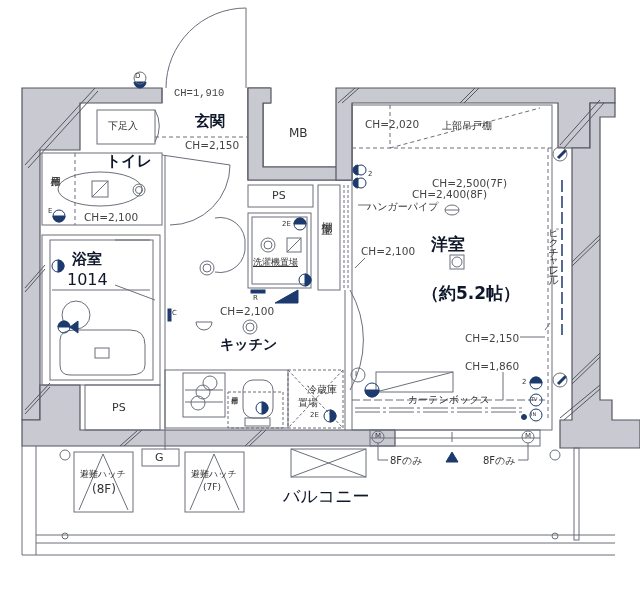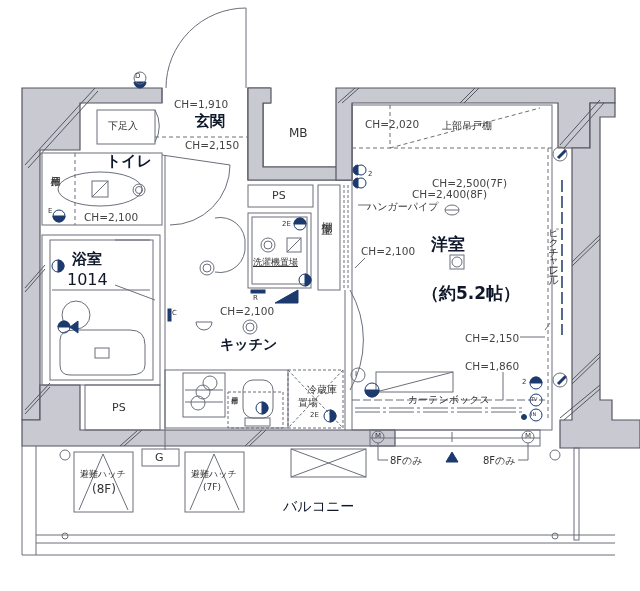--- a/index.html
+++ b/index.html
@@ -222,21 +222,21 @@
     <polygon points="446,462 458,462 452,452"></polygon>
   </g>
   <g fill="none" stroke="#6a6f7a">
     <circle cx="560" cy="154" r="7"></circle>
       <circle cx="560" cy="380" r="7"></circle>
     <circle cx="358" cy="375" r="7"></circle>
   </g>
 </svg>
 
 <div class="lbl sm" style="left:135px;top:73px;font-size:7px;">D</div>
-<div class="lbl ch" style="left:174px;top:99px;">CH=1,910</div>
+<div class="lbl ch" style="left:174px;top:88px;font-family:Liberation Mono, monospace;">CH=1,910</div>
 <div class="lbl room" style="left:195px;top:114px;font-size:15px;">玄関</div>
 <div class="lbl sm" style="left:108px;top:121px;">下足入</div>
 <div class="lbl sm" style="left:289px;top:127px;font-size:12px;">MB</div>
 <div class="lbl ch" style="left:185px;top:140px;">CH=2,150</div>
 <div class="lbl room" style="left:106px;top:154px;font-size:15px;">トイレ</div>
 <div class="lbl sm vert" style="left:50px;top:170px;">吊戸棚</div>
 <div class="lbl ch" style="left:84px;top:212px;">CH=2,100</div>
 <div class="lbl sm" style="left:48px;top:208px;font-size:7px;">E</div>
 <div class="lbl room" style="left:72px;top:252px;font-size:15px;">浴室</div>
 <div class="lbl room" style="left:67px;top:272px;font-size:16px;font-weight:normal;">1014</div>
@@ -274,13 +274,13 @@
 <div class="lbl sm" style="left:375px;top:433px;font-size:7px;">M</div>
 <div class="lbl sm" style="left:525px;top:433px;font-size:7px;">M</div>
 
 <div class="lbl sm" style="left:390px;top:456px;">8Fのみ</div>
 <div class="lbl sm" style="left:483px;top:456px;">8Fのみ</div>
 <div class="lbl sm" style="left:155px;top:452px;font-size:11px;">G</div>
 <div class="lbl sm" style="left:80px;top:470px;font-size:9px;">避難ハッチ</div>
 <div class="lbl sm" style="left:92px;top:483px;font-size:12px;">(8F)</div>
 <div class="lbl sm" style="left:191px;top:470px;font-size:9px;">避難ハッチ</div>
 <div class="lbl sm" style="left:203px;top:483px;font-size:9px;">(7F)</div>
-<div class="lbl room" style="left:283px;top:488px;font-size:14px;font-weight:normal;margin-top:11px;">バルコニー</div>
+<div class="lbl room" style="left:283px;top:488px;font-size:17px;font-weight:normal;">バルコニー</div>
 
 </body></html>

